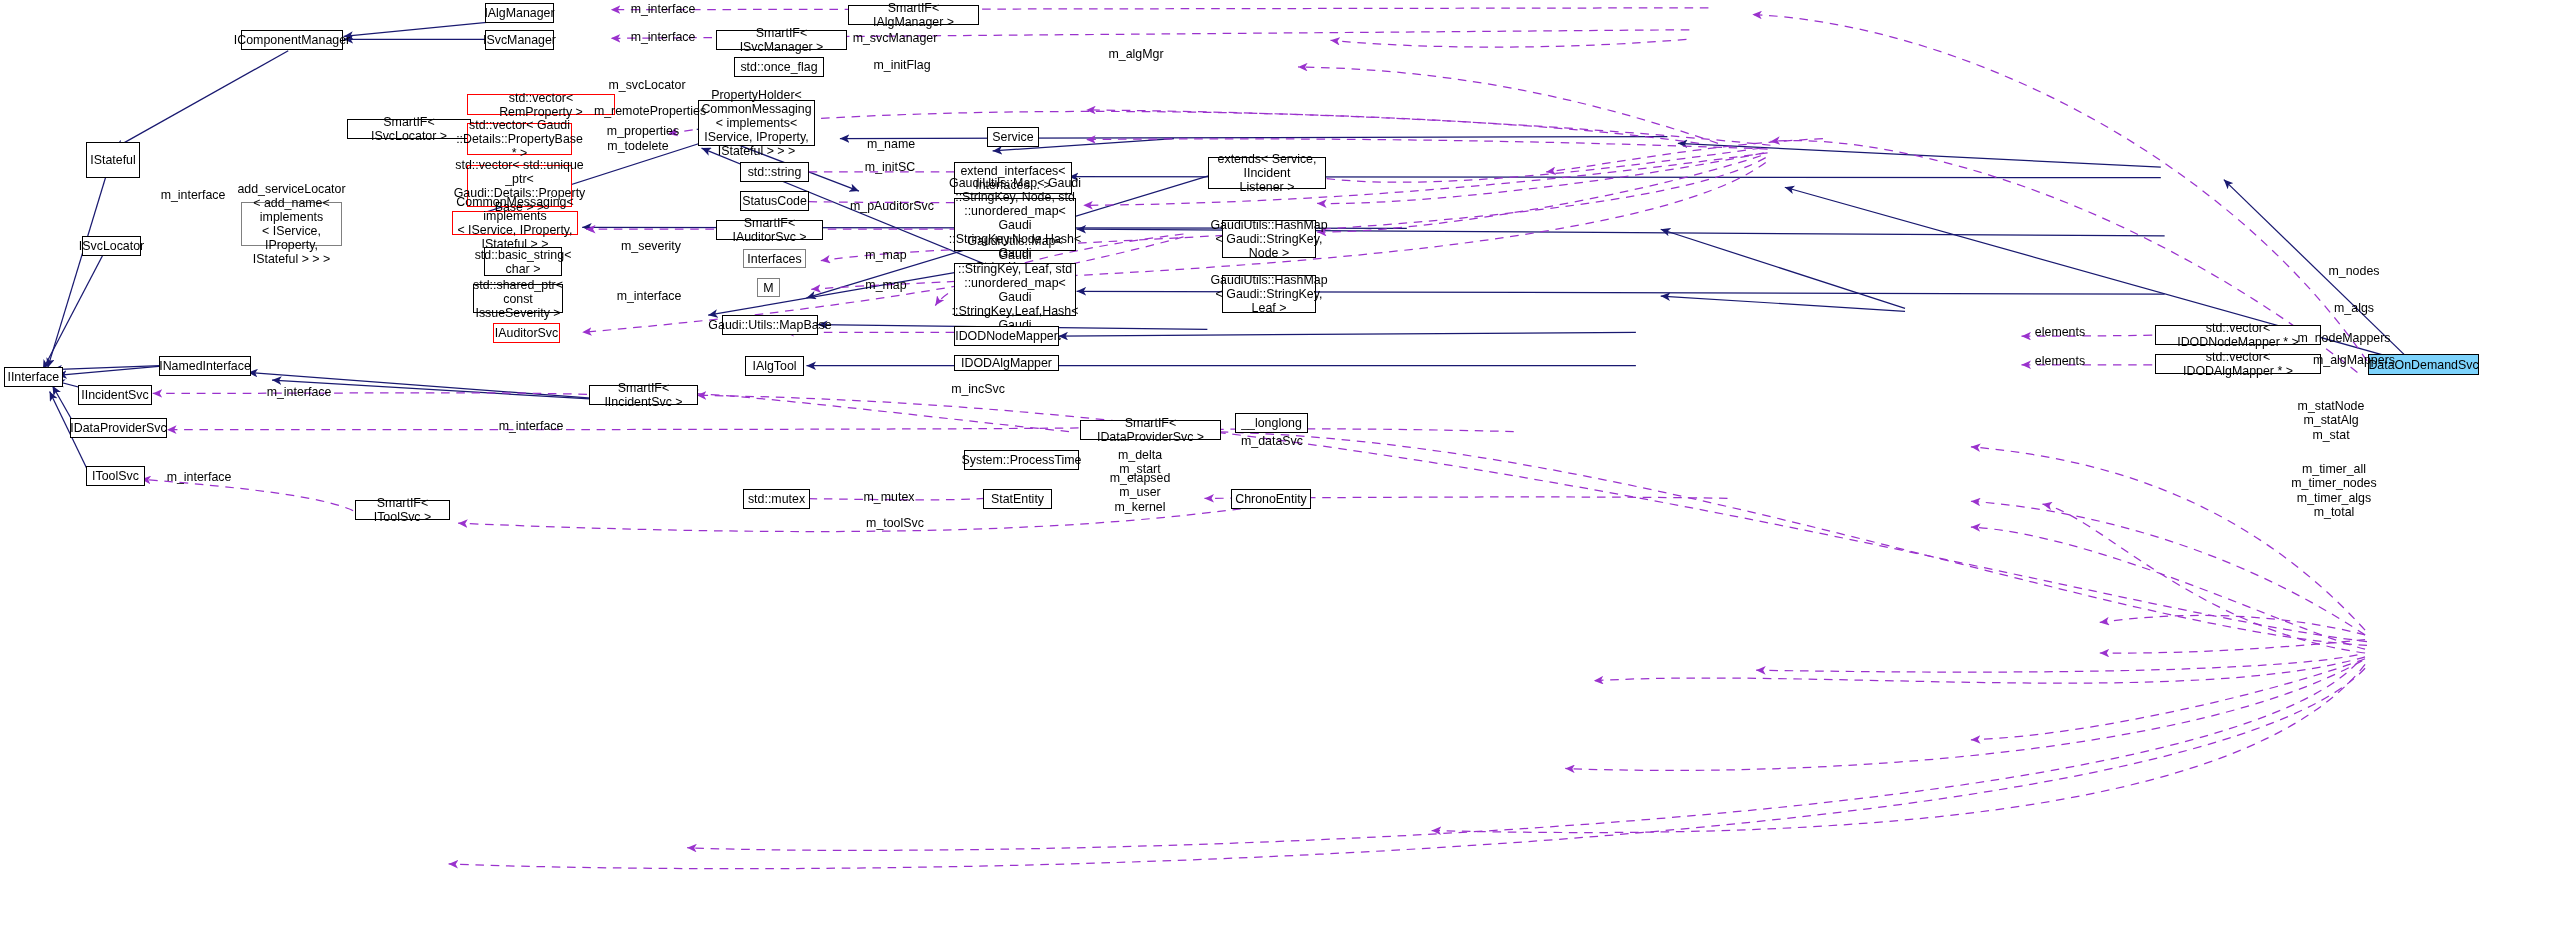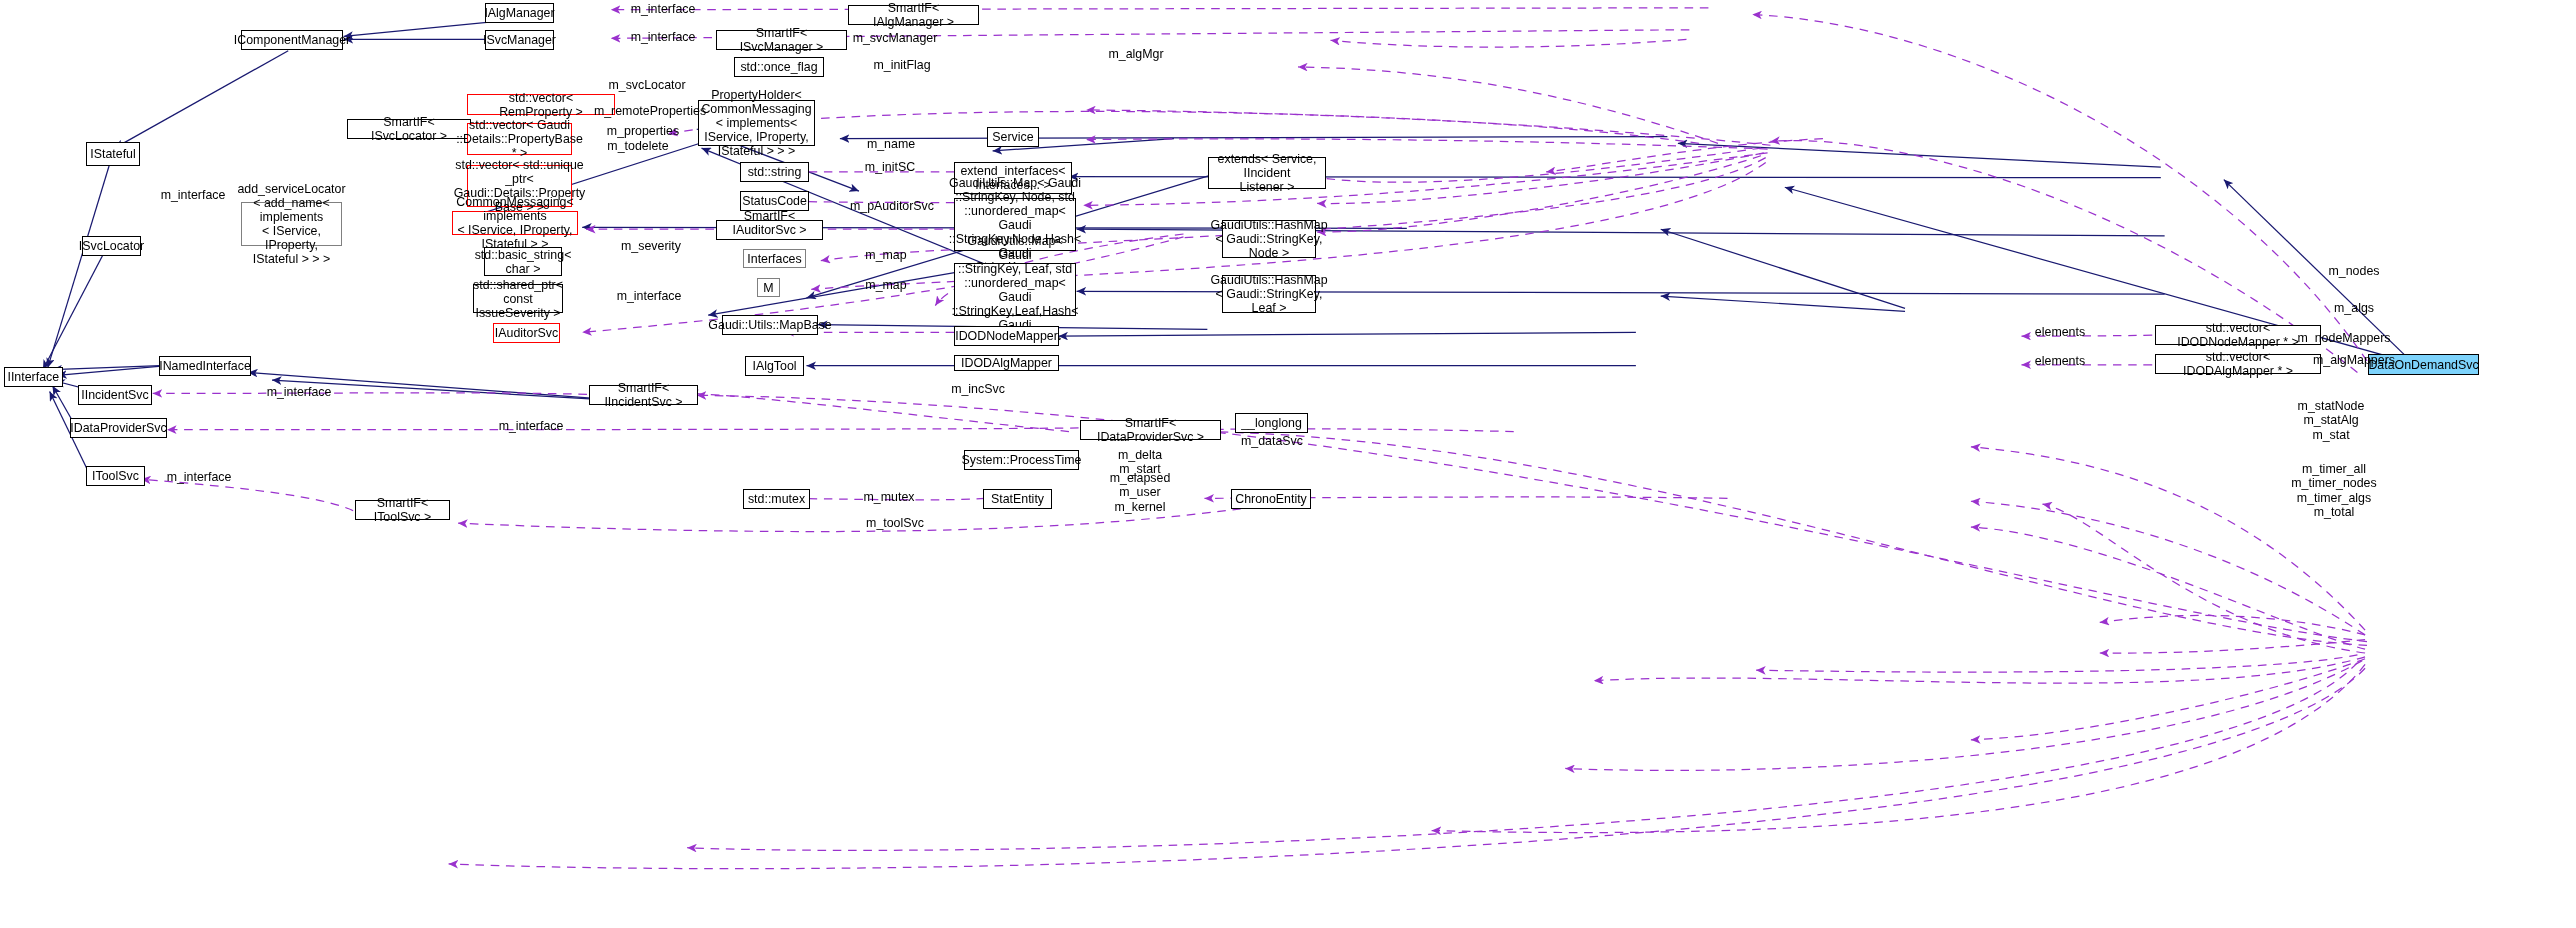--- a/index.html
+++ b/index.html
@@ -147,42 +147,42 @@
   <div class="node" style="left:716px;top:30px;width:131px;height:20px;"><span>SmartIF&lt; ISvcManager &gt;</span></div>
   <div class="node" style="left:734px;top:57px;width:90px;height:20px;"><span>std::once_flag</span></div>
   <div class="node red" style="left:467px;top:94px;width:148px;height:21px;"><span>std::vector&lt; RemProperty &gt;</span></div>
   <div class="node" style="left:347px;top:119px;width:124px;height:20px;"><span>SmartIF&lt; ISvcLocator &gt;</span></div>
   <div class="node red" style="left:467px;top:123px;width:105px;height:32px;"><span>std::vector&lt; Gaudi
 ::Details::PropertyBase * &gt;</span></div>
   <div class="node" style="left:698px;top:100px;width:117px;height:46px;"><span>PropertyHolder&lt; CommonMessaging
 &lt; implements&lt; IService, IProperty,
 IStateful &gt; &gt; &gt;</span></div>
   <div class="node" style="left:987px;top:127px;width:52px;height:20px;"><span>Service</span></div>
-  <div class="node" style="left:86px;top:142px;width:54px;height:24px;"><span>IStateful</span></div>
+  <div class="node" style="left:86px;top:142px;width:54px;height:36px;"><span>IStateful</span></div>
   <div class="node" style="left:1208px;top:157px;width:118px;height:31.5px;"><span>extends&lt; Service, IIncident
 Listener &gt;</span></div>
   <div class="node red" style="left:467px;top:165px;width:105px;height:42px;"><span>std::vector&lt; std::unique
 _ptr&lt; Gaudi::Details::Property
 Base &gt; &gt;</span></div>
   <div class="node" style="left:740px;top:162px;width:69px;height:20px;"><span>std::string</span></div>
   <div class="node" style="left:954px;top:162px;width:118px;height:31.5px;"><span>extend_interfaces&lt;
 Interfaces... &gt;</span></div>
   <div class="node grey-border" style="left:241px;top:202px;width:101px;height:44px;"><span>add_serviceLocator
 &lt; add_name&lt; implements
 &lt; IService, IProperty,
 IStateful &gt; &gt; &gt;</span></div>
   <div class="node" style="left:740px;top:191px;width:69px;height:20px;"><span>StatusCode</span></div>
   <div class="node" style="left:954px;top:198px;width:122px;height:53px;"><span>GaudiUtils::Map&lt; Gaudi
 ::StringKey, Node, std
 ::unordered_map&lt; Gaudi
 ::StringKey,Node,Hash&lt; Gaudi
 ::StringKey &gt; &gt; &gt;</span></div>
   <div class="node red" style="left:452px;top:211px;width:126px;height:24px;"><span>CommonMessaging&lt; implements
 &lt; IService, IProperty, IStateful &gt; &gt;</span></div>
-  <div class="node" style="left:716px;top:220px;width:107px;height:20px;align-items:flex-end;"><span>SmartIF&lt; IAuditorSvc &gt;</span></div>
+  <div class="node" style="left:716px;top:220px;width:107px;height:20px;"><span>SmartIF&lt; IAuditorSvc &gt;</span></div>
   <div class="node" style="left:1222px;top:220px;width:94px;height:38px;"><span>GaudiUtils::HashMap
 &lt; Gaudi::StringKey,
 Node &gt;</span></div>
   <div class="node" style="left:82px;top:236px;width:59px;height:20px;"><span>ISvcLocator</span></div>
   <div class="node grey-border" style="left:743px;top:249px;width:63px;height:19px;"><span>Interfaces</span></div>
   <div class="node" style="left:484px;top:247px;width:78px;height:29px;"><span>std::basic_string&lt;
 char &gt;</span></div>
   <div class="node grey-border" style="left:757px;top:278px;width:23px;height:19px;"><span>M</span></div>
   <div class="node" style="left:954px;top:263px;width:122px;height:53px;"><span>GaudiUtils::Map&lt; Gaudi
 ::StringKey, Leaf, std

